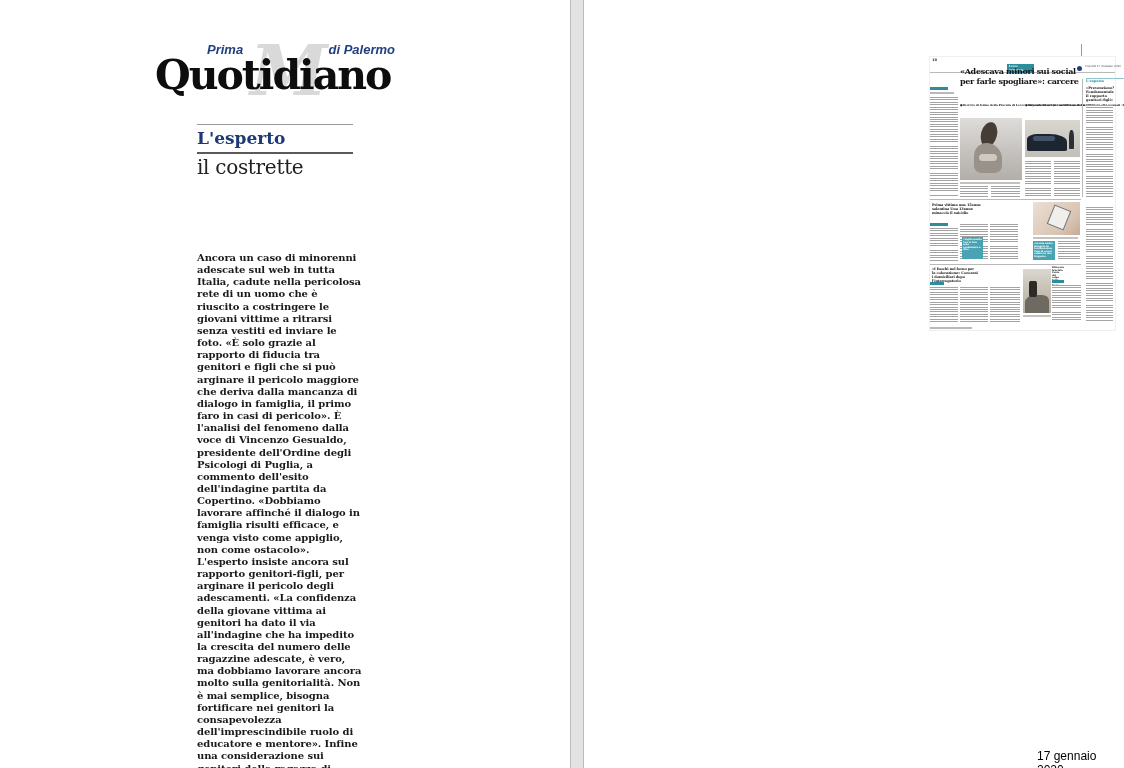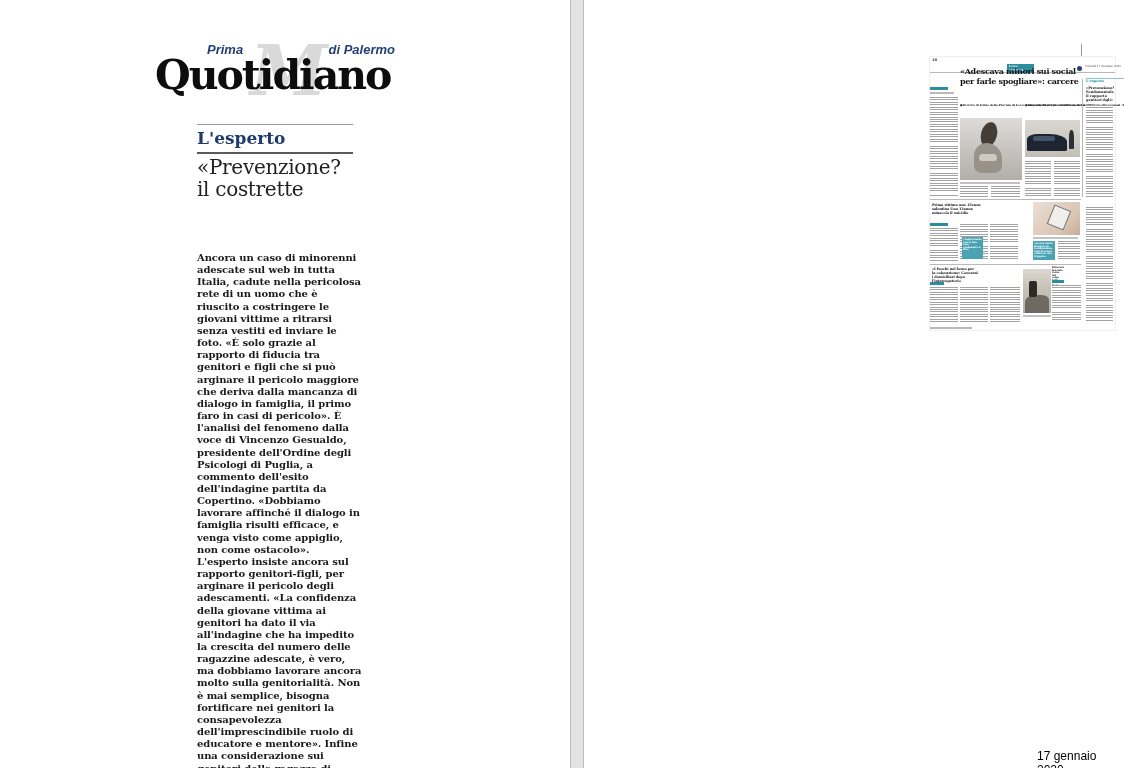--- a/index.html
+++ b/index.html
@@ -92,21 +92,20 @@
     <div class="abs masthead">
       <div class="abs mh-watermark">M</div>
       <div class="abs mh-nuovo">Prima</div>
       <div class="abs mh-dipuglia">di Palermo</div>
       <div class="abs mh-quotidiano">Quotidiano</div>
     </div>
 
     <div class="abs section-label">L'esperto</div>
 
     <div class="abs headline">
-      <div>«Prevenzione?</div>
       <div>il costrette</div>
     </div>
 
     <div class="abs body-text">Ancora un caso di minorenni adescate sul web in tutta Italia, cadute nella pericolosa rete di un uomo che è riuscito a costringere le giovani vittime a ritrarsi senza vestiti ed inviare le foto. «È solo grazie al rapporto di fiducia tra genitori e figli che si può arginare il pericolo maggiore che deriva dalla mancanza di dialogo in famiglia, il primo faro in casi di pericolo». È l'analisi del fenomeno dalla voce di Vincenzo Gesualdo, presidente dell'Ordine degli Psicologi di Puglia, a commento dell'esito dell'indagine partita da Copertino. «Dobbiamo lavorare affinché il dialogo in famiglia risulti efficace, e venga visto come appiglio, non come ostacolo». L'esperto insiste ancora sul rapporto genitori-figli, per arginare il pericolo degli adescamenti. «La confidenza della giovane vittima ai genitori ha dato il via all'indagine che ha impedito la crescita del numero delle ragazzine adescate, è vero, ma dobbiamo lavorare ancora molto sulla genitorialità. Non è mai semplice, bisogna fortificare nei genitori la consapevolezza dell'imprescindibile ruolo di educatore e mentore». Infine una considerazione sui genitori della ragazza di Copertino: «Un plauso va ai genitori salentini che hanno avuto la prontezza e la forza di denunciare, salvando così altre giovani vittime».</div>
   </div>
 
   <div class="abs splitter"></div>
 
   <div class="abs crop-mark"></div>
 

